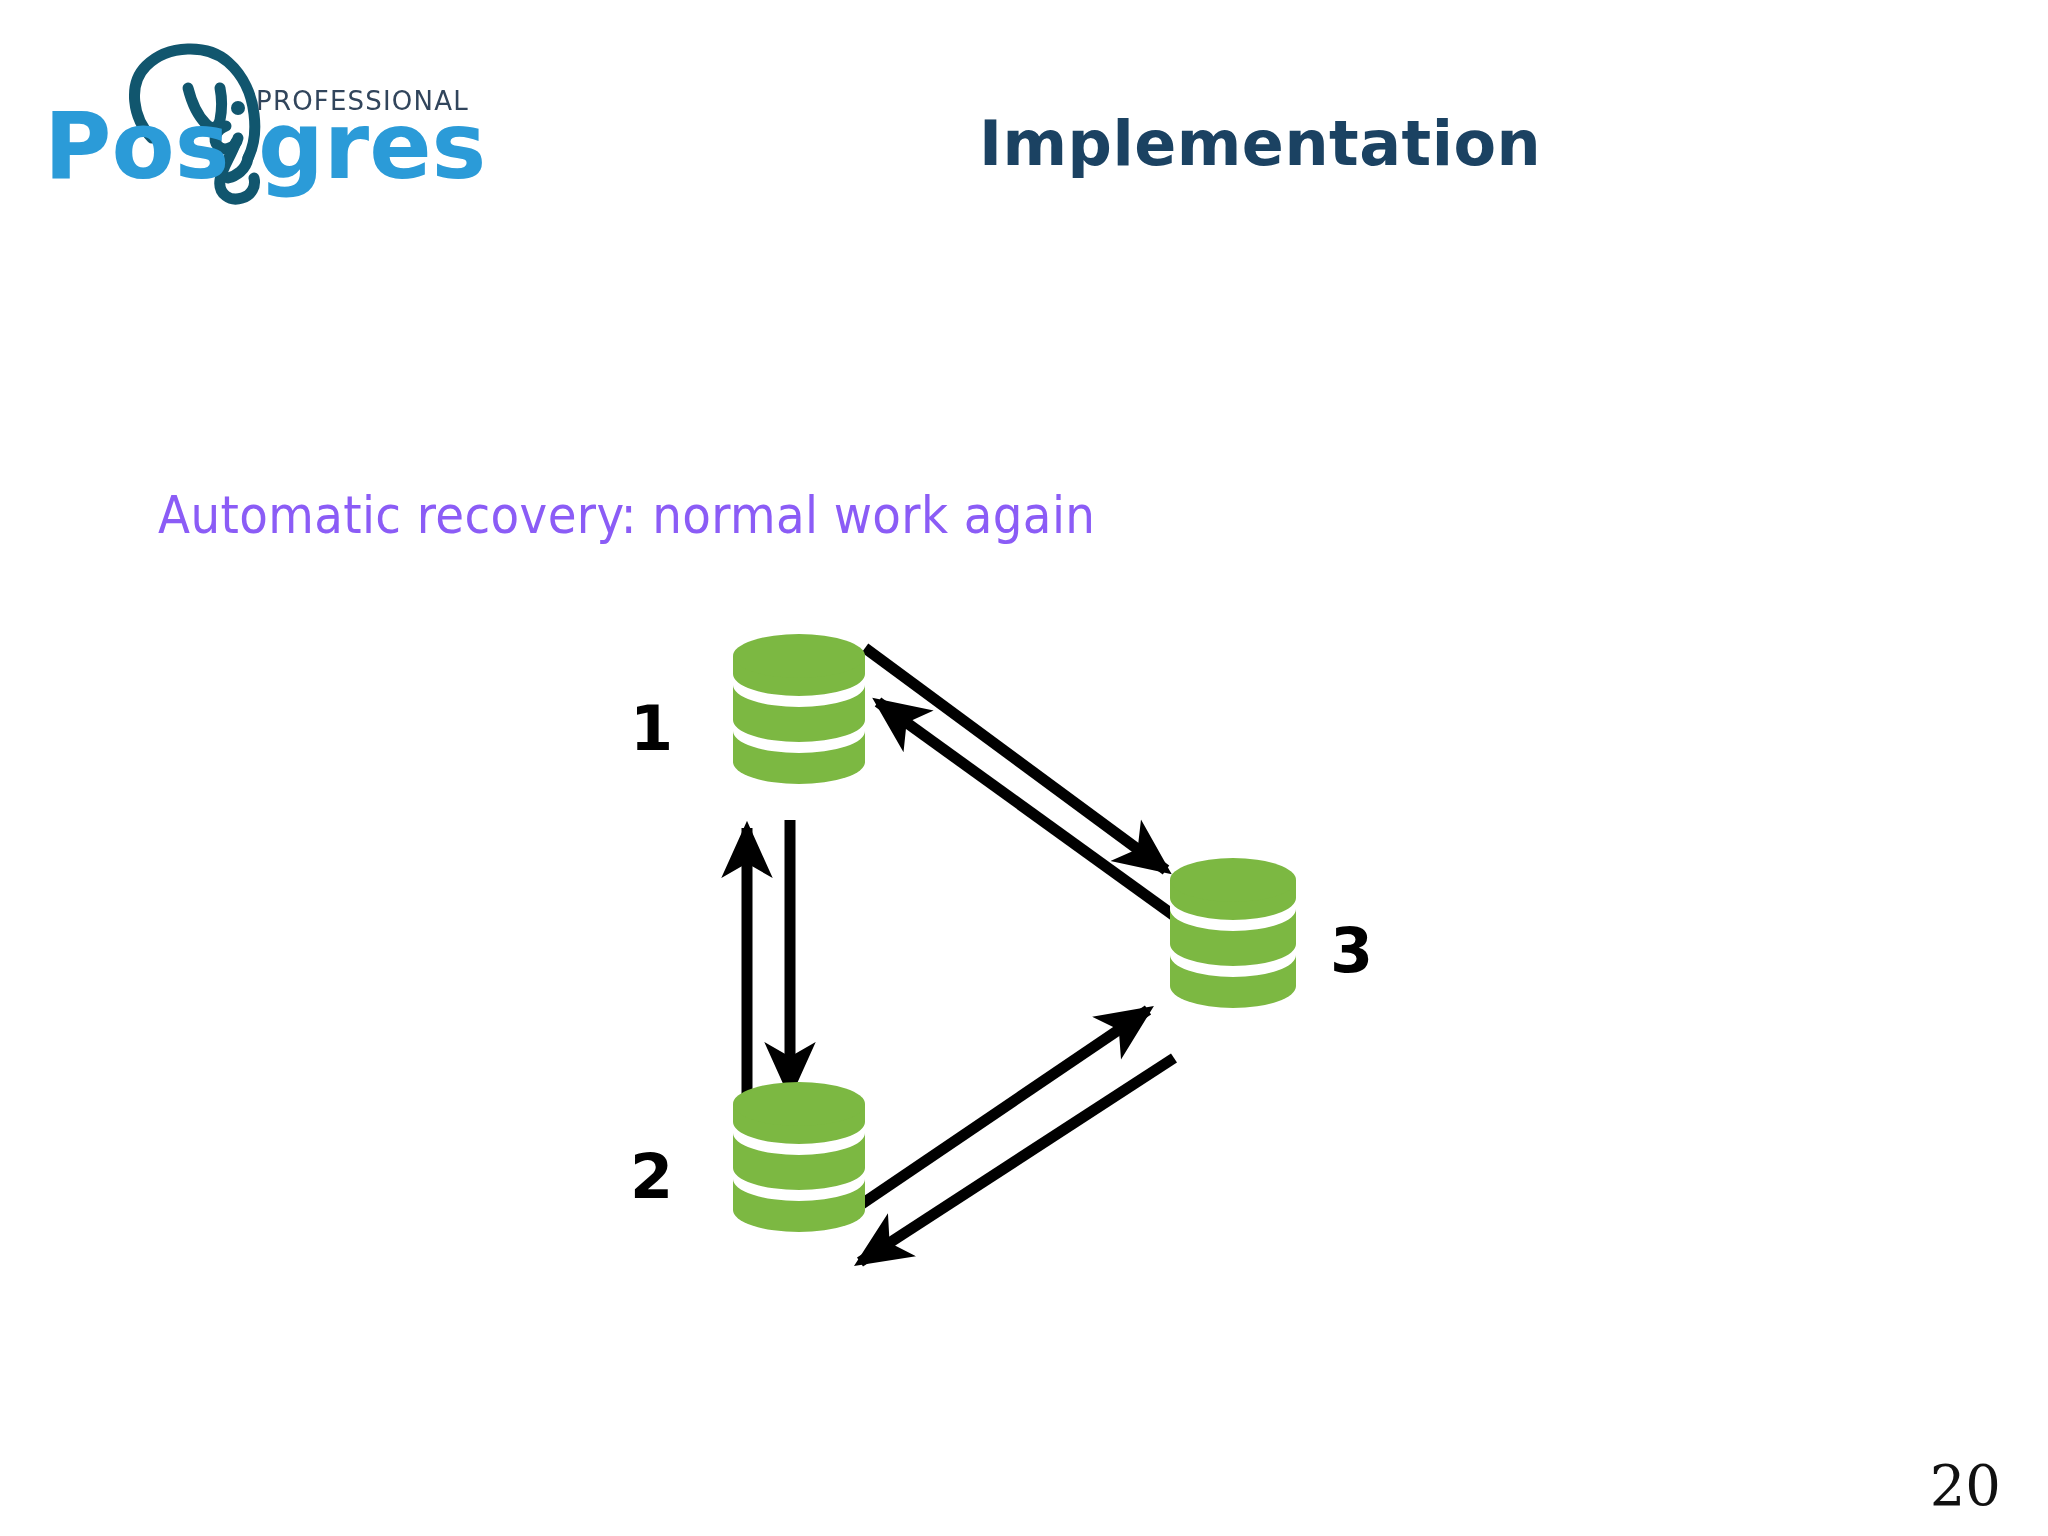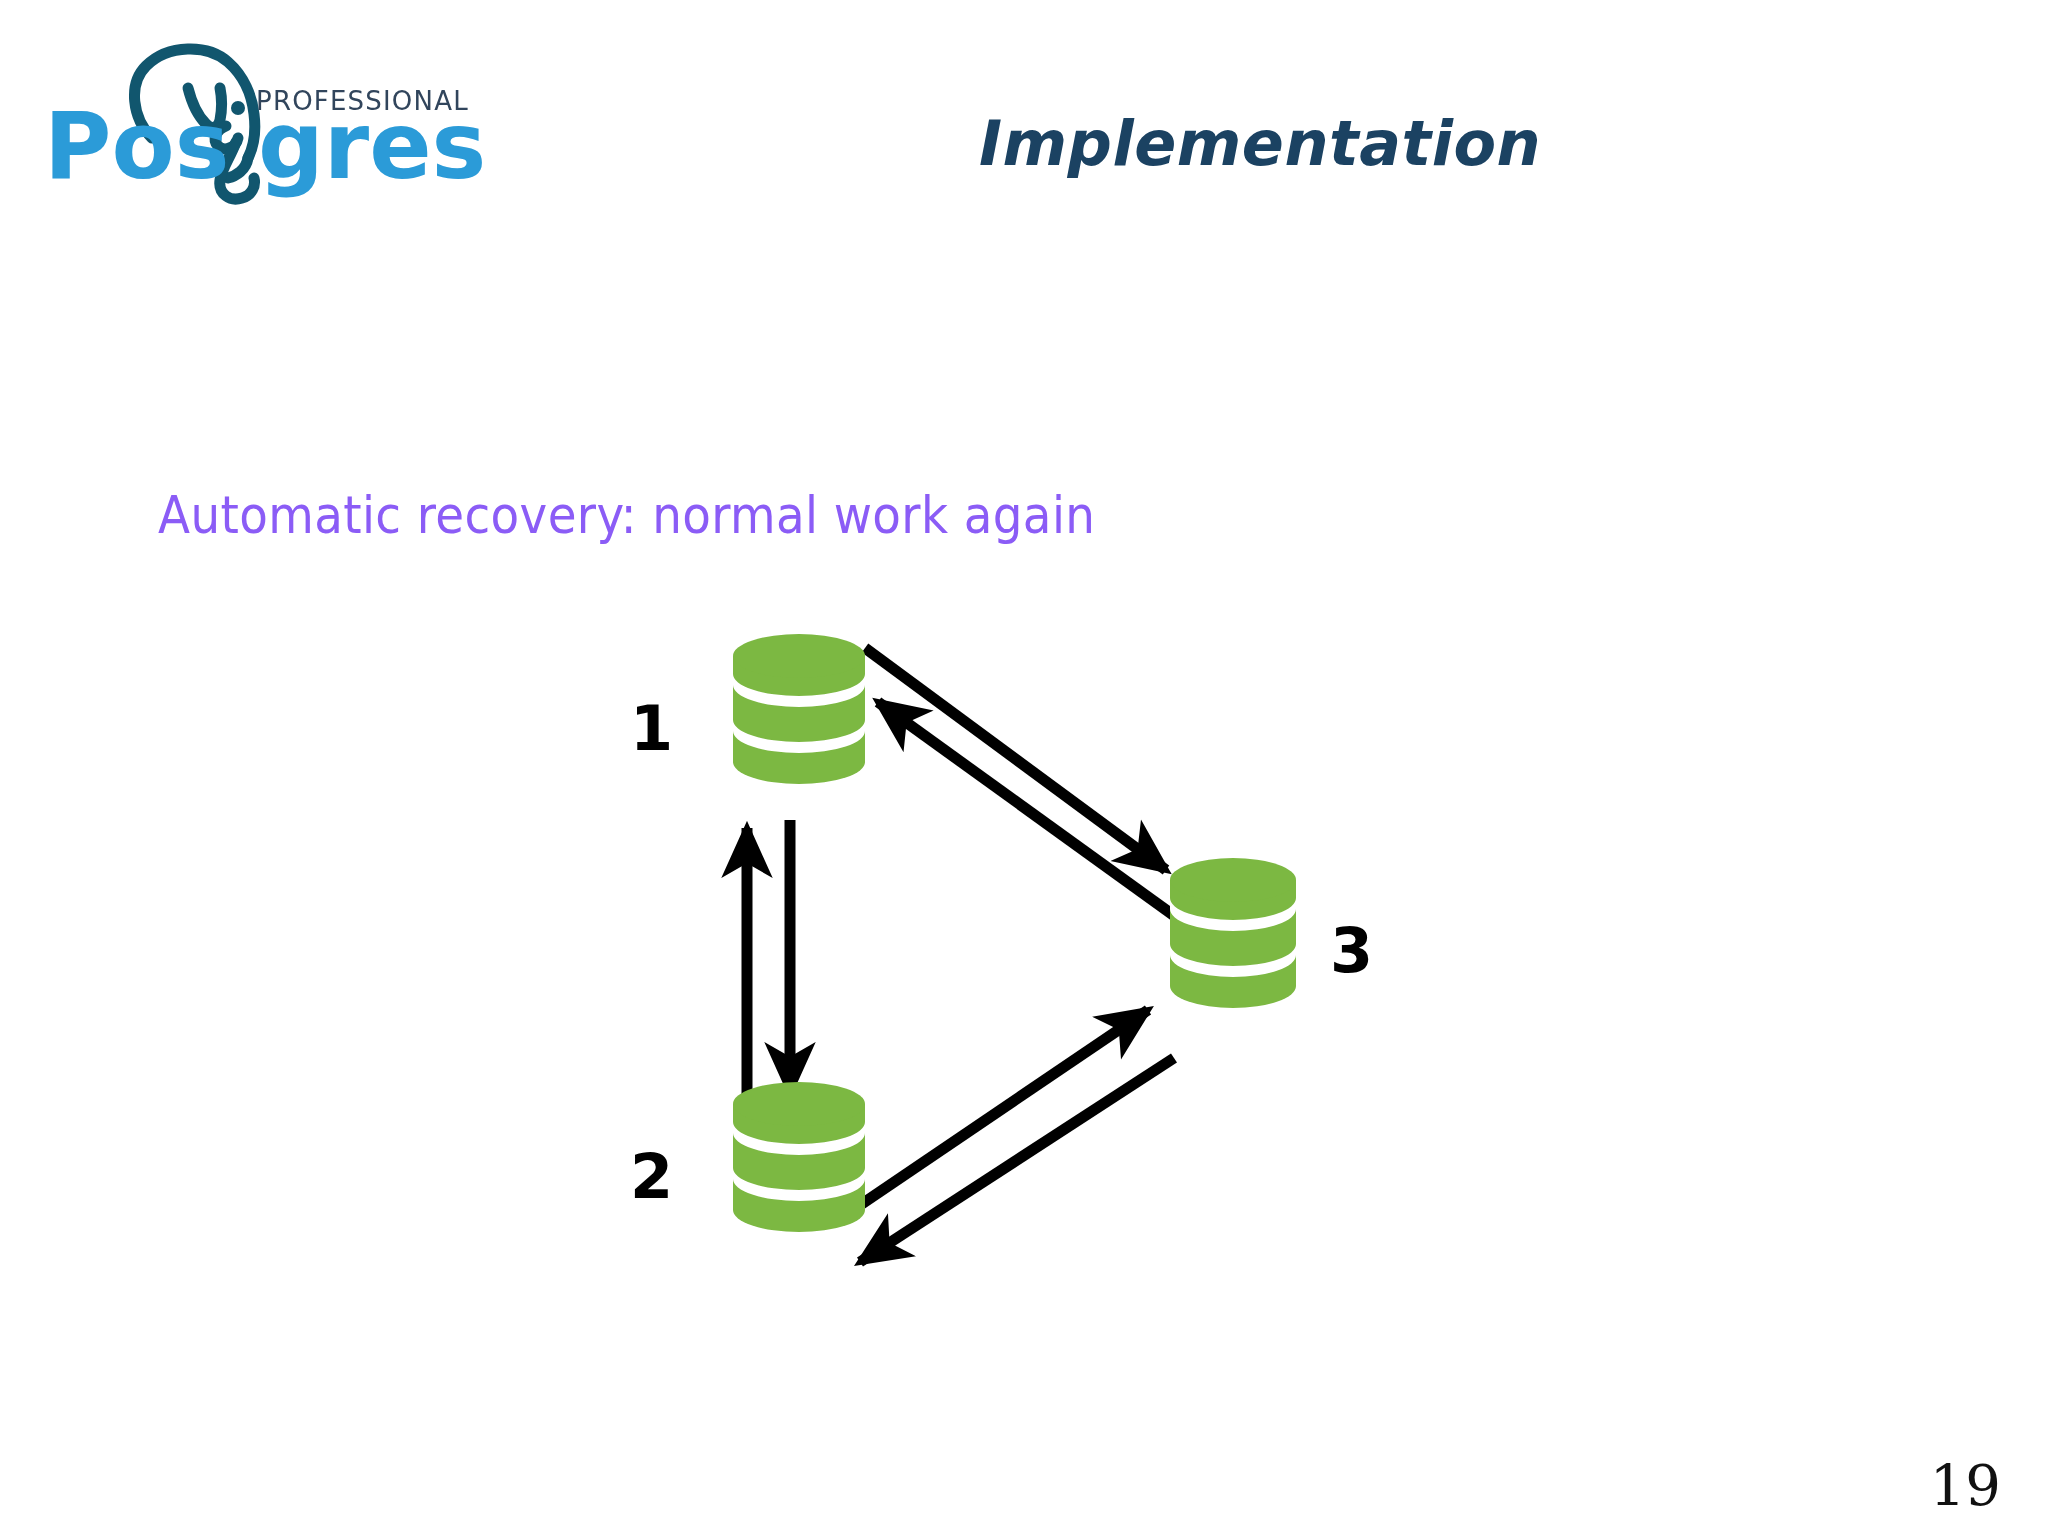--- a/index.html
+++ b/index.html
@@ -36,21 +36,20 @@
     top: 108px;
     width: 1400px;
     text-align: center;
     font-family: "DejaVu Sans", sans-serif;
     font-weight: bold;
     font-size: 62px;
     letter-spacing: 0.5px;
     color: #1B4262;
     line-height: 1.15;
     white-space: nowrap;
-    font-style: italic;
   }
 
   
   #body-text {
     position: absolute;
     left: 158px;
     top: 485px;
     font-family: "DejaVu Sans Condensed", "DejaVu Sans", sans-serif;
     font-size: 52px;
     font-weight: 400;
@@ -178,15 +177,15 @@
           <path d="M0 86 A63 22 0 0 0 126 86 L126 97 A63 22 0 0 1 0 97 Z" fill="#ffffff"></path>
         </g>
       </g>
     </svg>
   </div>
 
   <div id="label-1" class="node-label">1</div>
   <div id="label-2" class="node-label">2</div>
   <div id="label-3" class="node-label">3</div>
 
-  <div id="page-number">19</div>
+  <div id="page-number">20</div>
 
 </div>
 
 </body></html>

